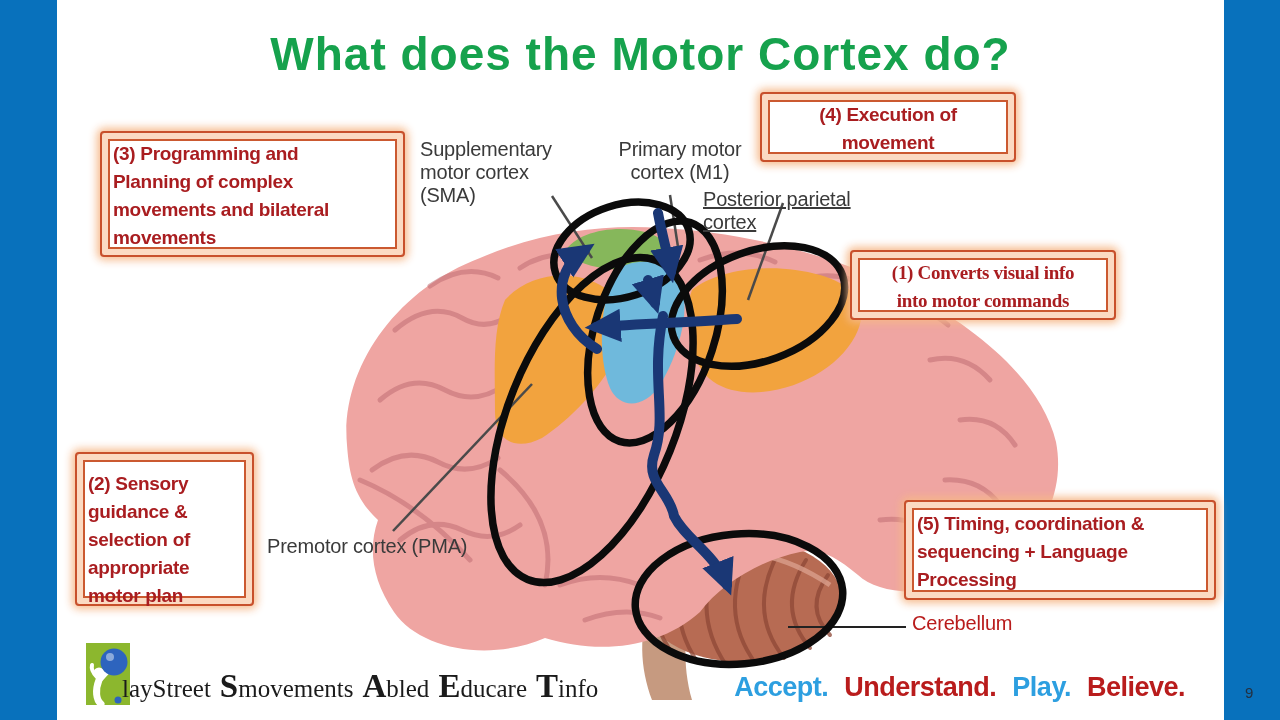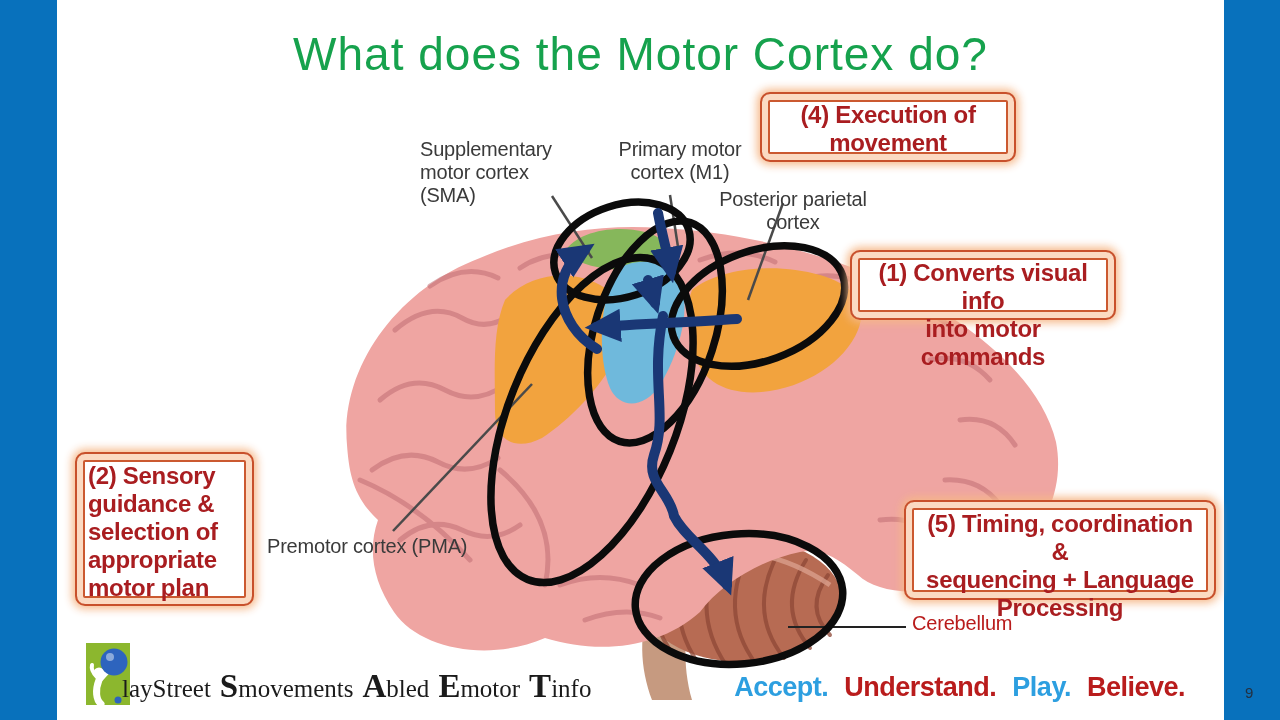--- a/index.html
+++ b/index.html
@@ -5,45 +5,45 @@
   html,body{margin:0;padding:0;background:#888;}
   #slide{
     position:relative;width:1280px;height:720px;background:#ffffff;
     overflow:hidden;font-family:"Liberation Sans",sans-serif;
   }
   .sidebar{position:absolute;top:0;bottom:0;background:#0871BC;}
   #bar-left{left:0;width:57px;}
   #bar-right{right:0;width:56px;}
   #title{
     position:absolute;left:57px;right:56px;top:26px;margin:0;
-    text-align:center;font-size:46px;font-weight:400;letter-spacing:1px;
+    text-align:center;font-size:46px;font-weight:700;letter-spacing:1px;
     color:#16A24D;line-height:56px;
   }
   .callout{
     position:absolute;box-sizing:border-box;background:#fff;
-    border:2.5px solid #C8502B;border-radius:10px;
+    border:2.5px solid #C8502B;border-radius:4px;
     box-shadow:0 0 9px 3px rgba(246,183,136,.95),
                inset 0 0 0 6px #FBDAC2,
                inset 0 0 0 8px #CB5930;
-    color:#A91D20;font-weight:bold;font-size:24px;line-height:28px;
+    color:#A91D20;font-weight:bold;font-size:19px;line-height:28px;
     letter-spacing:-0.3px;white-space:pre-line;padding:7px 11px;
   }
   .callout.center{text-align:center;}
   #callout-3{left:100px;top:131px;width:305px;height:126px;}
   #callout-4{left:760px;top:92px;width:256px;height:70px;}
-  #callout-1{left:850px;top:250px;width:266px;height:70px;}
-  #callout-2{left:75px;top:452px;width:179px;height:154px;padding-top:8px;}
-  #callout-5{left:904px;top:500px;width:312px;height:100px;padding-top:8px;text-align:center;}
+  #callout-1{left:850px;top:250px;width:266px;height:70px;font-family:Liberation Serif, serif;}
+  #callout-2{left:75px;top:452px;width:179px;height:154px;padding-top:16px;}
+  #callout-5{left:904px;top:500px;width:312px;height:100px;padding-top:8px;}
   .brain-label{
     position:absolute;color:#3a3a3a;font-size:20px;line-height:23px;
     white-space:pre-line;letter-spacing:-0.2px;
   }
   #label-sma{left:420px;top:138px;text-align:left;}
   #label-m1{left:600px;top:138px;width:160px;text-align:center;}
-  #label-pp{left:703px;top:188px;width:180px;text-align:center;}
+  #label-pp{left:703px;top:188px;width:180px;text-align:left;text-decoration:underline;}
   #label-pma{left:267px;top:535px;}
   #label-cerebellum{left:912px;top:612px;color:#b91c1c;}
   #brain-svg{position:absolute;left:0;top:0;}
   #footer-brand{
     position:absolute;left:122px;top:664px;height:50px;
     font-family:"Liberation Serif",serif;color:#1b1b1b;
     font-size:25px;line-height:44px;white-space:nowrap;
   }
   #footer-brand .initial{font-size:33px;font-weight:bold;}
   #footer-brand .word{margin-left:9px;}
@@ -168,41 +168,45 @@
   <div id="label-pma" class="brain-label">Premotor cortex (PMA)</div>
   <div id="label-cerebellum" class="brain-label">Cerebellum</div>
 
   <div id="callout-1" class="callout center">(1) Converts visual info
 into motor commands</div>
   <div id="callout-2" class="callout">(2) Sensory
 guidance &amp;
 selection of
 appropriate
 motor plan</div>
+  <div id="callout-3" class="callout">(3) Programming and
+Planning of complex
+movements and bilateral
+movements</div>
   <div id="callout-4" class="callout center">(4) Execution of
 movement</div>
   <div id="callout-5" class="callout">(5) Timing, coordination &amp;
 sequencing + Language
 Processing</div>
 
   <svg id="logo" width="60" height="80" viewBox="0 0 60 80">
     <rect x="2" y="3" width="44" height="62" fill="#8CB72E"></rect>
     <g>
       <path d="M 13 37 C 9 33 7 29 8 25" stroke="#ffffff" stroke-width="4" fill="none" stroke-linecap="round"></path>
       <circle cx="15" cy="33" r="5.5" fill="#ffffff"></circle>
       <path d="M 15 40 C 11 50 12 60 17 64" stroke="#ffffff" stroke-width="7" fill="none" stroke-linecap="round"></path>
       <path d="M 16 40 C 21 34 26 29 30 26" stroke="#ffffff" stroke-width="5" fill="none" stroke-linecap="round"></path>
     </g>
     <circle cx="30" cy="22" r="13.5" fill="#2D64BE"></circle>
     <circle cx="26" cy="17" r="4" fill="#ffffff" opacity="0.45"></circle>
     <circle cx="34" cy="60" r="3.5" fill="#2D64BE"></circle>
   </svg>
 
   <div id="footer-brand">
-    <span>layStreet</span><span class="word"><span class="initial">S</span><span>movements</span></span><span class="word"><span class="initial">A</span><span>bled</span></span><span class="word"><span class="initial">E</span><span>motor</span></span><span class="word"><span class="initial">T</span><span>info</span></span>
+    <span>layStreet</span><span class="word"><span class="initial">S</span><span>movements</span></span><span class="word"><span class="initial">A</span><span>bled</span></span><span class="word"><span class="initial">E</span><span>ducare</span></span><span class="word"><span class="initial">T</span><span>info</span></span>
   </div>
 
   <div id="tagline">
     <span class="tg-blue">Accept.</span>
     <span class="tg-green">Understand.</span>
     <span class="tg-blue">Play.</span>
     <span class="tg-green">Believe.</span>
   </div>
 
   <div id="page-number">9</div>

